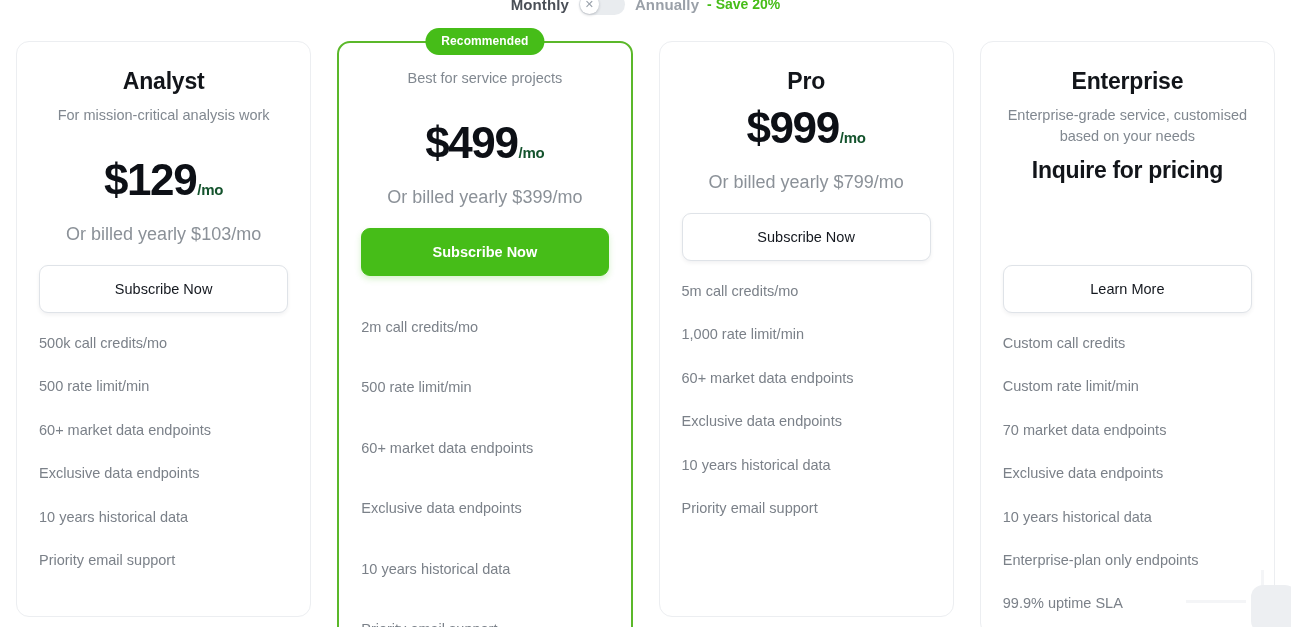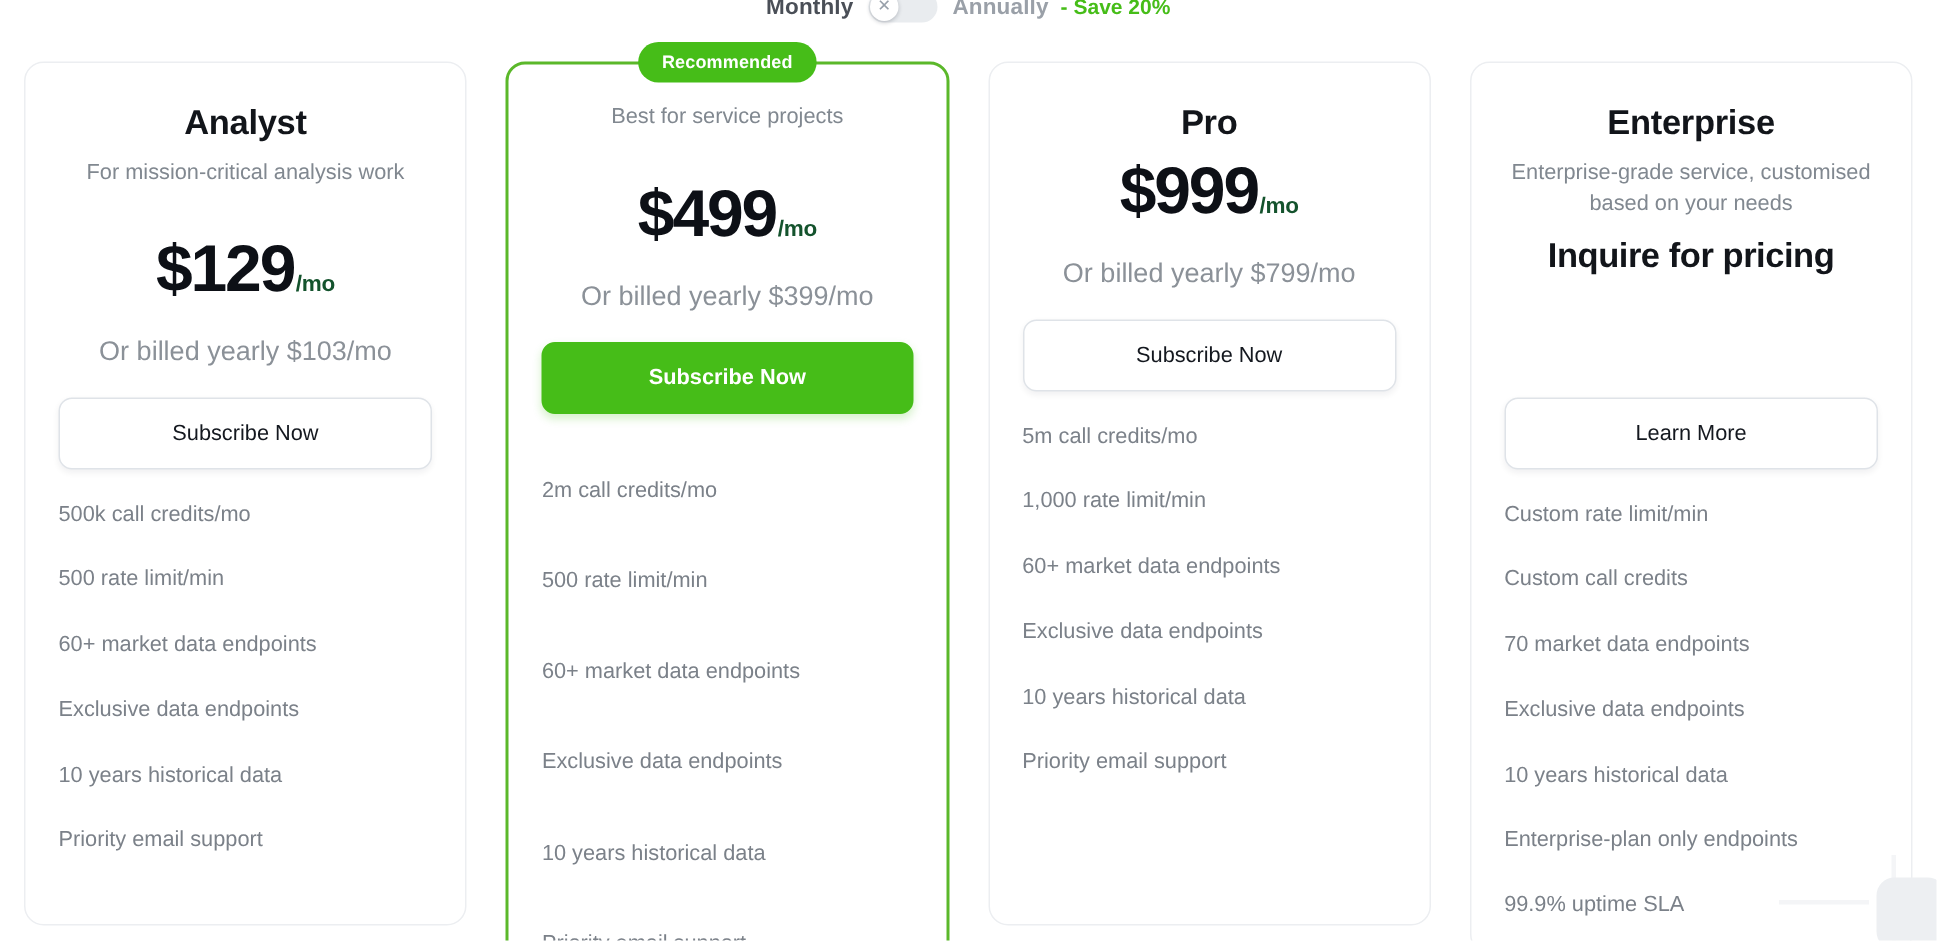--- a/index.html
+++ b/index.html
@@ -326,22 +326,22 @@
     </div>
 
     <div class="card">
       <h3 class="plan-name">Enterprise</h3>
       <p class="plan-tagline">Enterprise-grade service, customised based on your needs</p>
       <div class="price-block">
         <div class="price-custom">Inquire for pricing</div>
       </div>
       <button class="cta outline">Learn More</button>
       <ul class="features">
+        <li>Custom call credits</li>
         <li>Custom rate limit/min</li>
-        <li>Custom call credits</li>
         <li>70 market data endpoints</li>
         <li>Exclusive data endpoints</li>
         <li>10 years historical data</li>
         <li>Enterprise-plan only endpoints</li>
         <li>99.9% uptime SLA</li>
 
       </ul>
     </div>
 
   </div>

